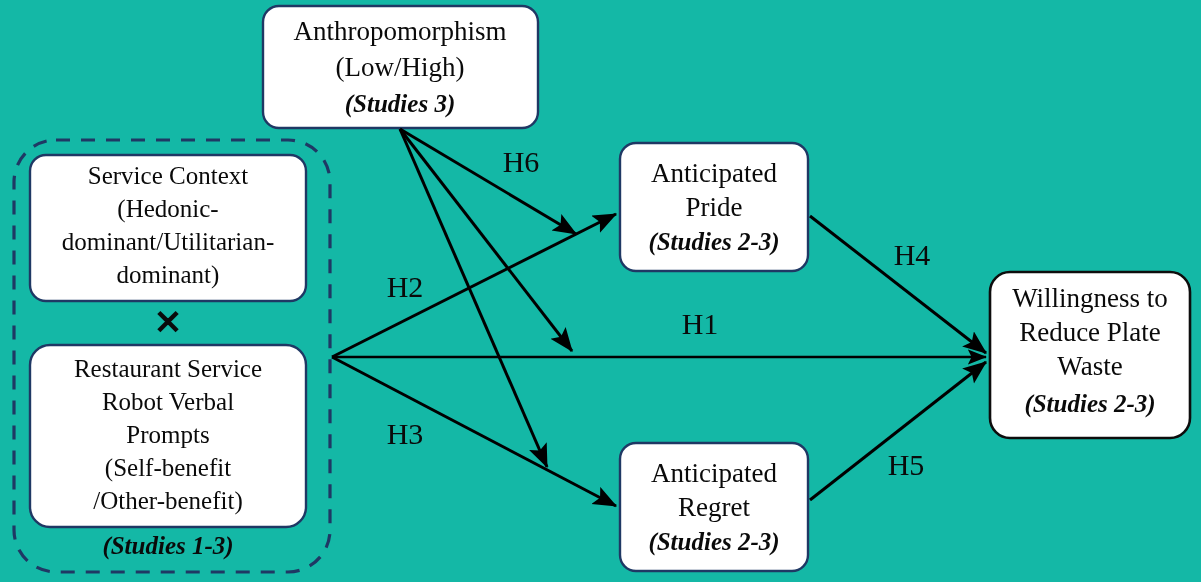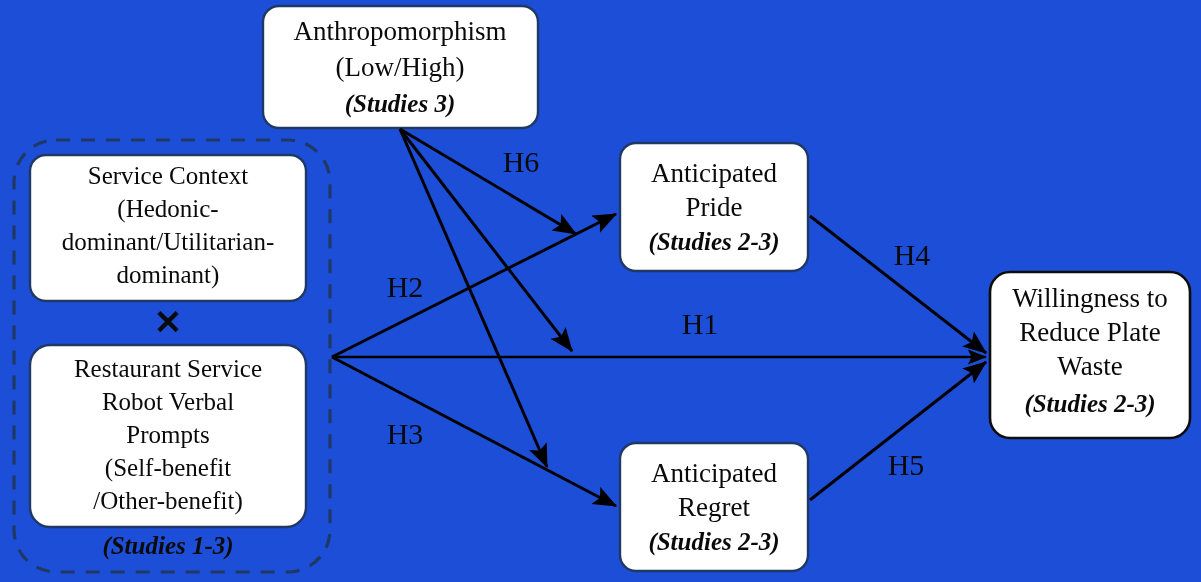--- a/index.html
+++ b/index.html
@@ -4,21 +4,21 @@
 <style>
   html, body {
     margin: 0;
     padding: 0;
     background: #ffffff;
   }
   #canvas-wrap {
     position: relative;
     width: 1201px;
     height: 582px;
-    background: #1d4ed8;
+    background: #14b8a6;
     overflow: hidden;
     font-family: "Liberation Serif", "DejaVu Serif", serif;
   }
   svg#diagram {
     position: absolute;
     top: 0;
     left: 0;
     width: 1201px;
     height: 582px;
     display: block;

